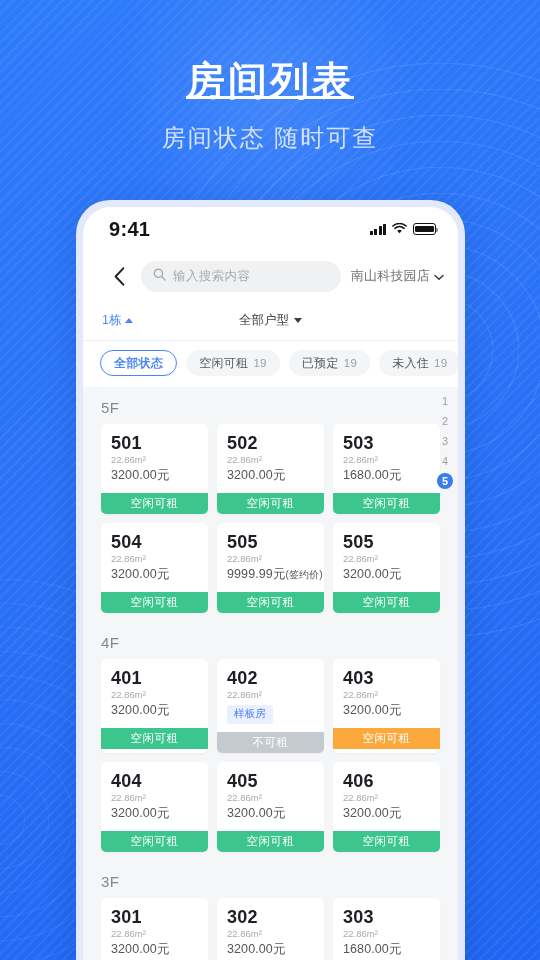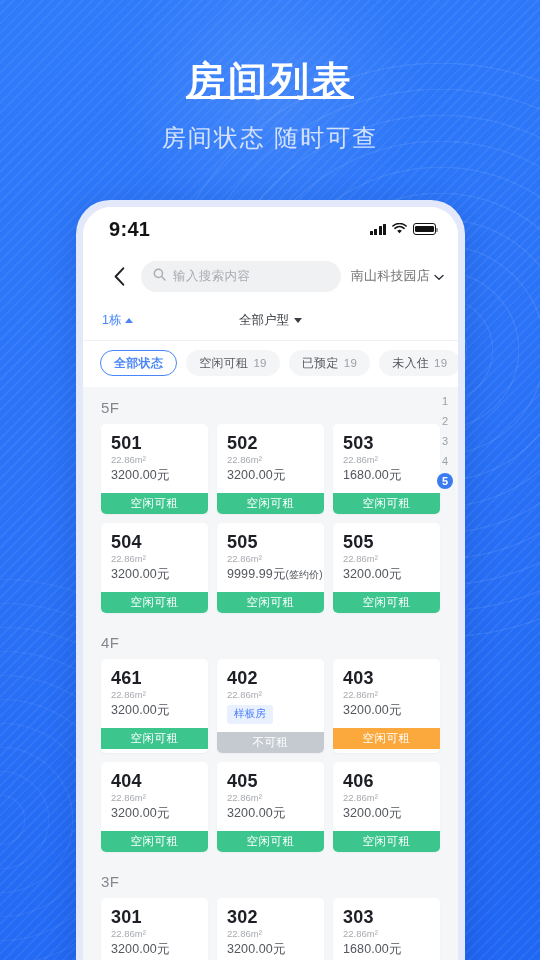--- a/index.html
+++ b/index.html
@@ -503,21 +503,21 @@
                   <span class="rc-area">22.86m²</span>
                 </div>
                 <div class="rc-price"><span>3200.00元</span></div>
                 <div class="rc-status st-green">空闲可租</div>
               </div>
             </div>
             <div class="floor-label">4F</div>
             <div class="room-row">
               <div class="room-card">
                 <div class="rc-top">
-                  <span class="rc-no">461</span>
+                  <span class="rc-no">401</span>
                   <span class="rc-area">22.86m²</span>
                 </div>
                 <div class="rc-price"><span>3200.00元</span></div>
                 <div class="rc-status st-green">空闲可租</div>
               </div>
               <div class="room-card">
                 <div class="rc-top">
                   <span class="rc-no">402</span>
                   <span class="rc-area">22.86m²</span>
                 </div>

